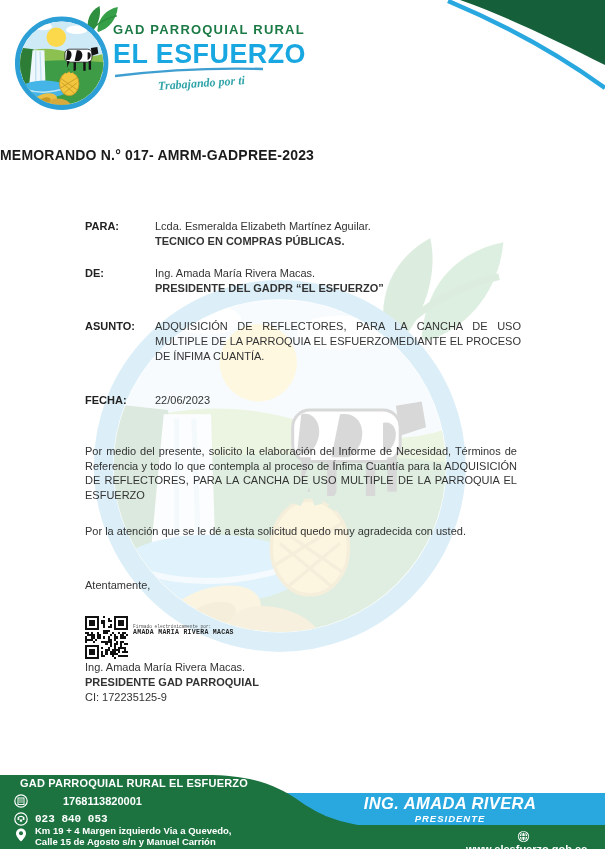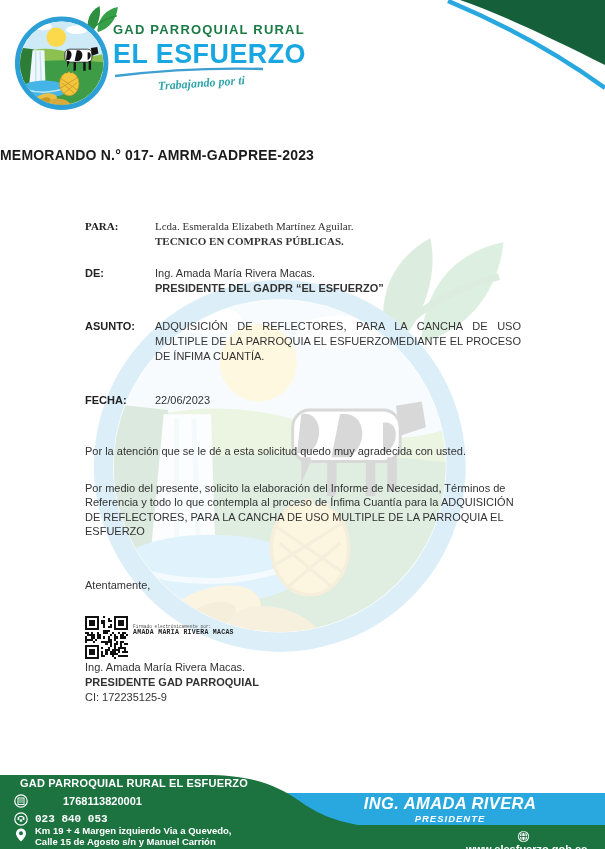--- a/index.html
+++ b/index.html
@@ -18,21 +18,21 @@
   .tagline{position:absolute;left:158px;top:76px;font-family:"Liberation Serif",serif;font-style:italic;font-weight:bold;font-size:12px;color:#2fa3a8;transform:rotate(-4deg);}
   
   .watermark{position:absolute;left:82px;top:238px;opacity:.16;pointer-events:none;}
   
   .memo-title{position:absolute;top:147px;left:0;width:100%;text-align:left;font-size:14px;font-weight:bold;color:#1b1b1b;letter-spacing:.2px;}
   .fields{position:absolute;left:85px;top:219px;width:436px;font-size:11px;line-height:14.6px;}
   .frow{display:flex;}
   .frow .flabel{width:70px;font-weight:bold;flex:none;color:#222;}
   .frow .fval{flex:1;}
   .fval .bold{font-weight:bold;}
-  .gap18{margin-bottom:18px;font-family:Liberation Serif, serif;} .gap24{margin-bottom:24px;} .gap30{margin-bottom:30px;}
+  .gap18{margin-bottom:18px;} .gap24{margin-bottom:24px;} .gap30{margin-bottom:30px;}
   .asunto-val{text-align:justify;}
   .bodytext{position:absolute;left:85px;top:444px;width:432px;font-size:11px;line-height:14.6px;color:#333;}
   .bodytext p{margin:0;text-align:justify;}
   .bodytext p + p{margin-top:22px;text-align:left;}
   .closing{position:absolute;left:85px;top:579px;font-size:11px;}
   
   .stamp{position:absolute;left:85px;top:616px;}
   .stamp-text{position:absolute;left:133px;top:624px;width:104px;}
   .stamp-small{font-size:4.5px;color:#555;font-family:"Liberation Mono",monospace;white-space:nowrap;}
   .stamp-name{font-size:6.5px;font-weight:bold;color:#222;font-family:"Liberation Mono",monospace;line-height:7.5px;letter-spacing:.3px;}
@@ -141,22 +141,22 @@
       <div class="flabel">ASUNTO:</div>
       <div class="fval asunto-val">ADQUISICIÓN DE REFLECTORES, PARA LA CANCHA DE USO MULTIPLE DE LA PARROQUIA EL ESFUERZOMEDIANTE EL PROCESO DE ÍNFIMA CUANTÍA.</div>
     </div>
     <div class="frow">
       <div class="flabel">FECHA:</div>
       <div class="fval">22/06/2023</div>
     </div>
   </div>
 
   <div class="bodytext">
+    <p>Por medio del presente, solicito la elaboración del Informe de Necesidad, Términos de Referencia y todo lo que contempla al proceso de Ínfima Cuantía para la ADQUISICIÓN DE REFLECTORES, PARA LA CANCHA DE USO MULTIPLE DE LA PARROQUIA EL ESFUERZO</p>
     <p>Por la atención que se le dé a esta solicitud quedo muy agradecida con usted.</p>
-    <p>Por medio del presente, solicito la elaboración del Informe de Necesidad, Términos de Referencia y todo lo que contempla al proceso de Ínfima Cuantía para la ADQUISICIÓN DE REFLECTORES, PARA LA CANCHA DE USO MULTIPLE DE LA PARROQUIA EL ESFUERZO</p>
   </div>
 
   <div class="closing">Atentamente,</div>
 
   <svg class="stamp" id="qr" width="43" height="43" viewBox="0 0 21 21" shape-rendering="crispEdges">
       <rect x="0" y="0" width="21" height="21" fill="#fff"></rect>
       <rect x="9" y="0" width="1" height="1" fill="#111"></rect>
       <rect x="11" y="1" width="1" height="1" fill="#111"></rect>
       <rect x="8" y="2" width="1" height="1" fill="#111"></rect>
       <rect x="9" y="2" width="1" height="1" fill="#111"></rect>

